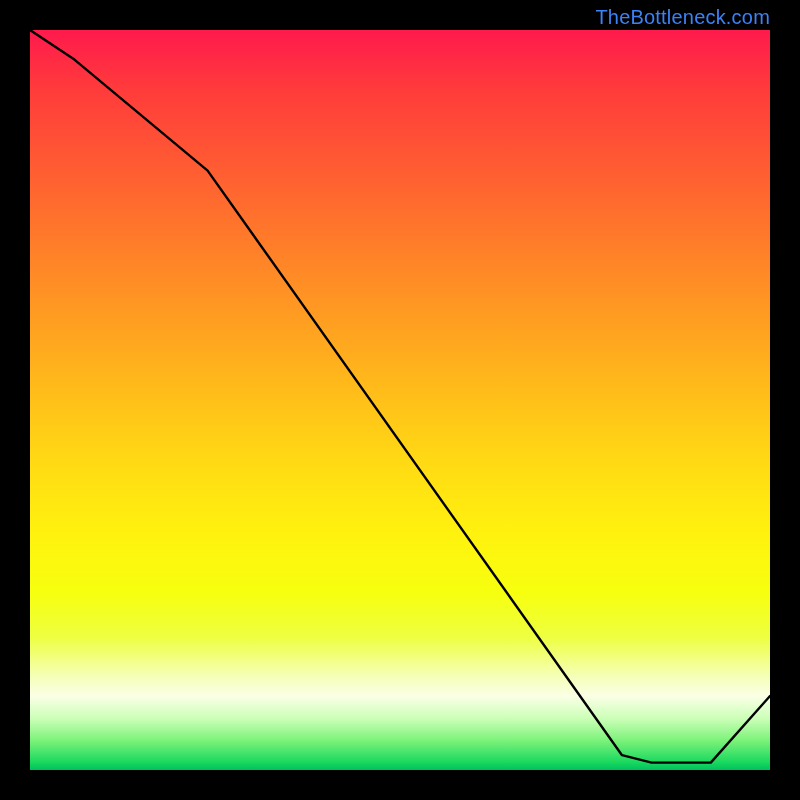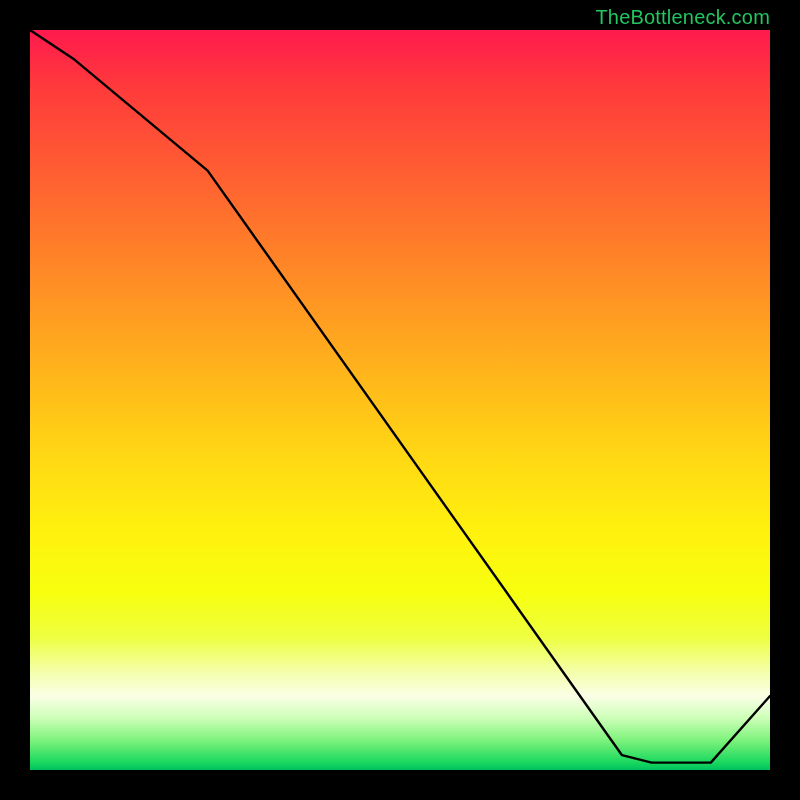--- a/index.html
+++ b/index.html
@@ -39,21 +39,21 @@
       #ccffb8 93%,
       #7df27b 96%,
       #18d85e 99%,
       #00c060 100%
     );
   }
   .attribution {
     position: absolute;
     top: 6px;
     right: 30px;
-    color: #22c55e;
+    color: #3b82f6;
     font-size: 20px;
     font-weight: 500;
     letter-spacing: 0.2px;
   }
   svg.curve {
     position: absolute;
     left: 0;
     top: 0;
     width: 740px;
     height: 740px;

